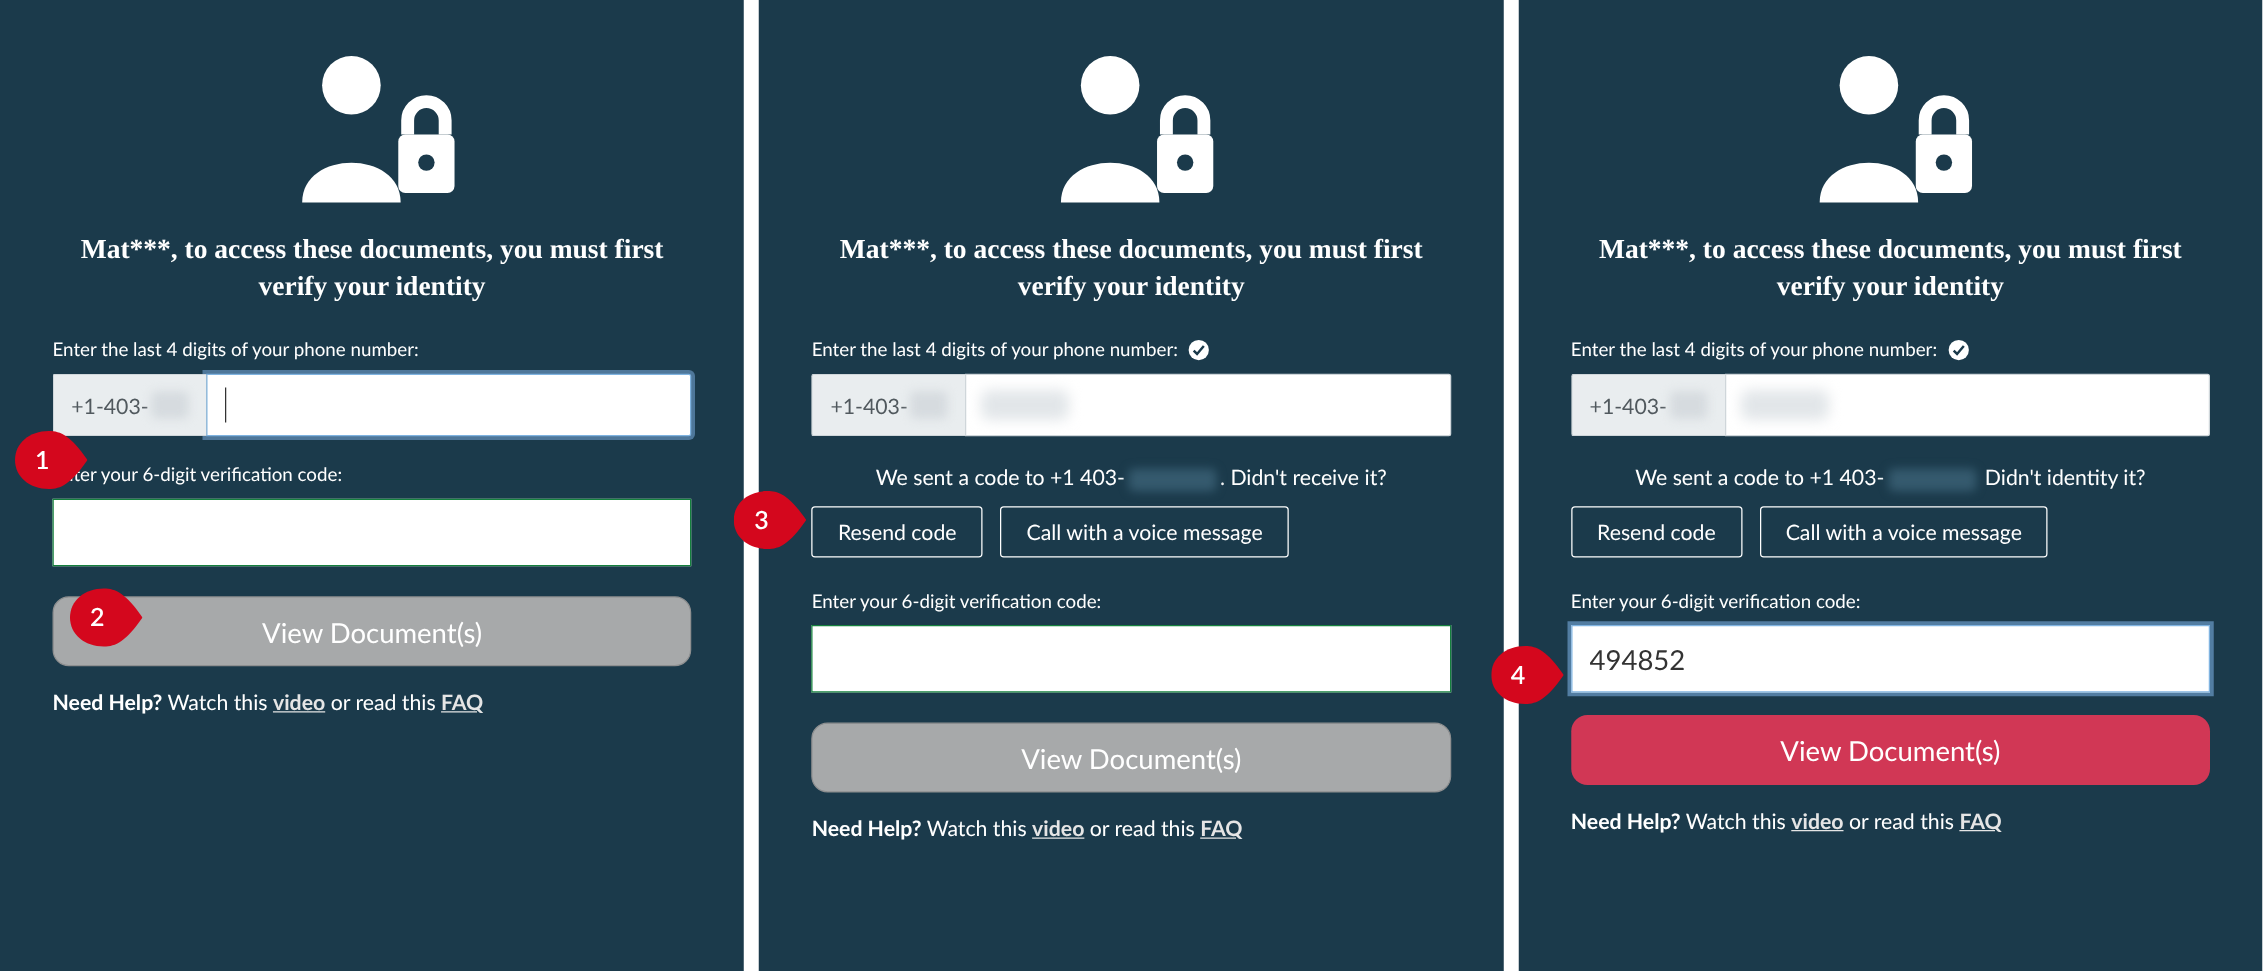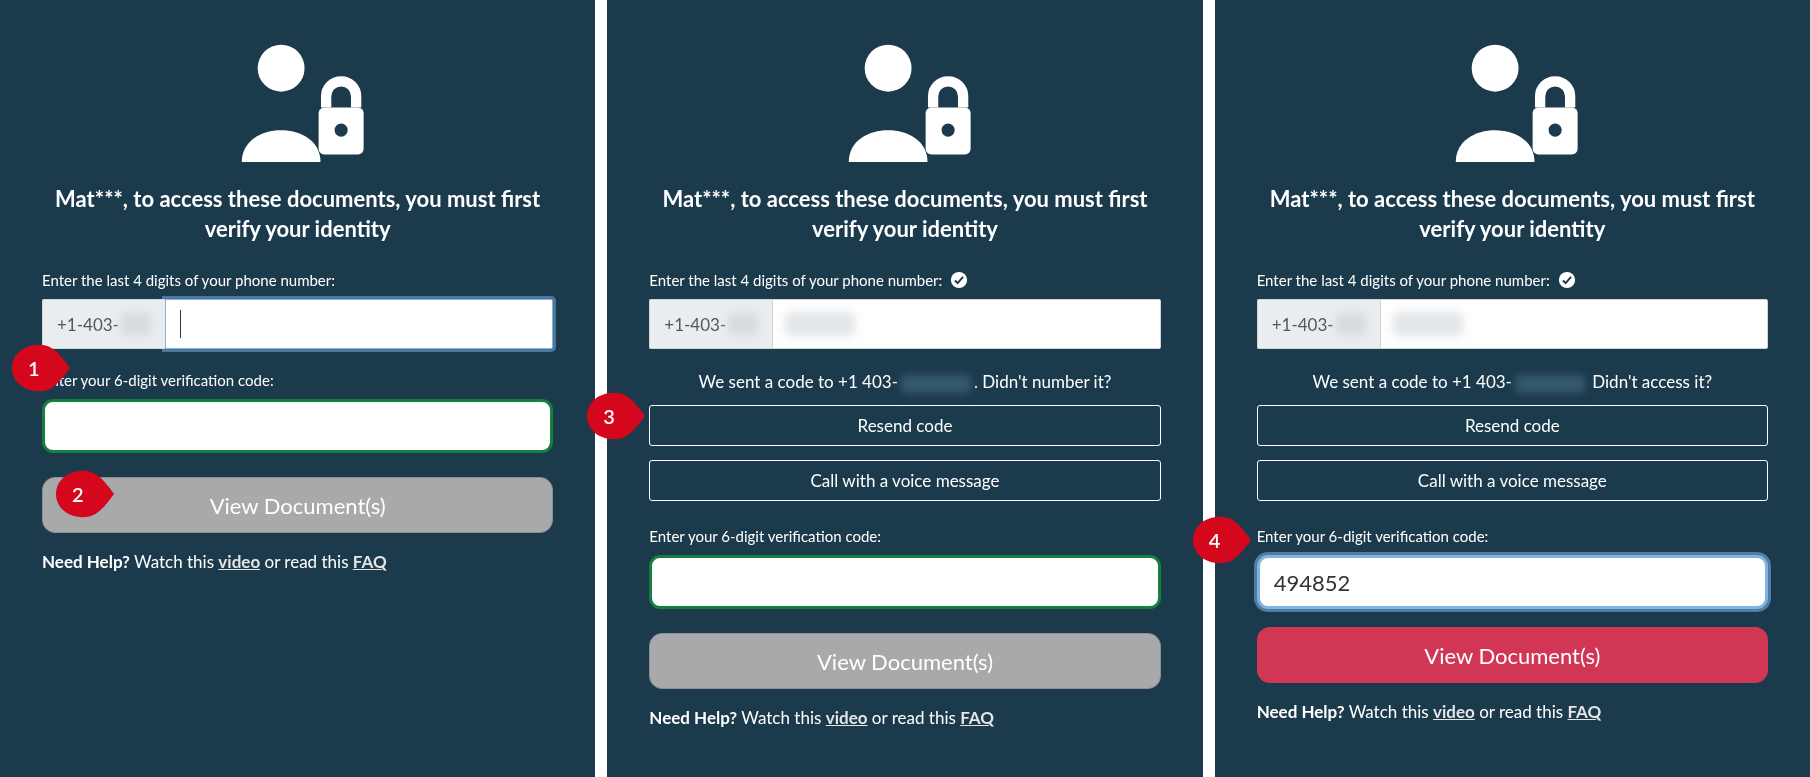--- a/index.html
+++ b/index.html
@@ -29,20 +29,21 @@
     margin-bottom: 18px;
   }
   .lock-icon svg { width: 150px; height: 130px; display:block; }
   .heading {
     text-align: center;
     font-size: 22px;
     font-weight: 700;
     line-height: 1.35;
     margin-bottom: 28px;
     padding: 0 4px;
+    font-family: Liberation Serif, serif;
   }
   .label-row {
     display: flex;
     align-items: center;
     gap: 8px;
     font-size: 15px;
     font-weight: 400;
     margin-bottom: 10px;
   }
   .check-badge {
@@ -105,38 +106,37 @@
   }
   .sent-row .blur-inline {
     display:inline-block; width:70px; height:18px; vertical-align:middle;
     background:#355a6e; filter: blur(4px); border-radius:4px; margin:0 3px;
   }
   .btn-row {
     display: flex;
     justify-content: flex-start;
     gap: 14px;
     margin-bottom: 26px;
-    flex-direction: column;
   }
   .btn-outline {
     border: 1.5px solid #fff;
     background: transparent;
     color: #fff;
     font-size: 17px;
     padding: 9px 20px;
     border-radius: 3px;
     cursor: pointer;
     font-family: inherit;
   }
   .code-input {
     width: 100%;
     height: 54px;
     background: #fff;
-    border: 3px solid #15803d;
-    border-radius: 11px;
+    border: 1px solid #15803d;
+    border-radius: 0;
     font-size: 22px;
     color: #333;
     padding: 0 14px;
     outline: none;
     margin-bottom: 24px;
     font-family: inherit;
   }
   .code-input.focus {
     box-shadow: 0 0 0 3px rgba(120,170,220,0.6);
     border-color:#7fb3e0;
@@ -275,21 +275,21 @@
     <div class="phone-prefix">
       <span>+1-403-</span>
         <span class="blur"></span>
     </div>
     <div class="phone-val">
       <span class="blur-val"></span>
     </div>
   </div>
 
   <div class="sent-row">
-    <span>We sent a code to +1 403-</span><span class="blur-inline"></span><span>. Didn't number it?</span>
+    <span>We sent a code to +1 403-</span><span class="blur-inline"></span><span>. Didn't receive it?</span>
   </div>
 
   <div class="callout" style="left:-20px; top:392px;">
     <svg viewBox="0 0 60 48">
         <path d="M28 0 C12 0 0 10 0 24 C0 38 12 48 28 48 C38 48 46 44 60 24 C46 4 38 0 28 0 Z" fill="#d4071d"></path>
       </svg>
     <span class="num">3</span>
   </div>
 
   <div class="btn-row">
@@ -336,21 +336,21 @@
     <div class="phone-prefix">
       <span>+1-403-</span>
         <span class="blur"></span>
     </div>
     <div class="phone-val">
       <span class="blur-val"></span>
     </div>
   </div>
 
   <div class="sent-row">
-    <span>We sent a code to +1 403-</span><span class="blur-inline"></span>&nbsp;<span>Didn't access it?</span>
+    <span>We sent a code to +1 403-</span><span class="blur-inline"></span>&nbsp;<span>Didn't identity it?</span>
   </div>
 
   <div class="btn-row">
     <button class="btn-outline">Resend code</button>
     <button class="btn-outline">Call with a voice message</button>
   </div>
 
   <div class="label-row">
     <span>Enter your 6-digit verification code:</span>
   </div>

